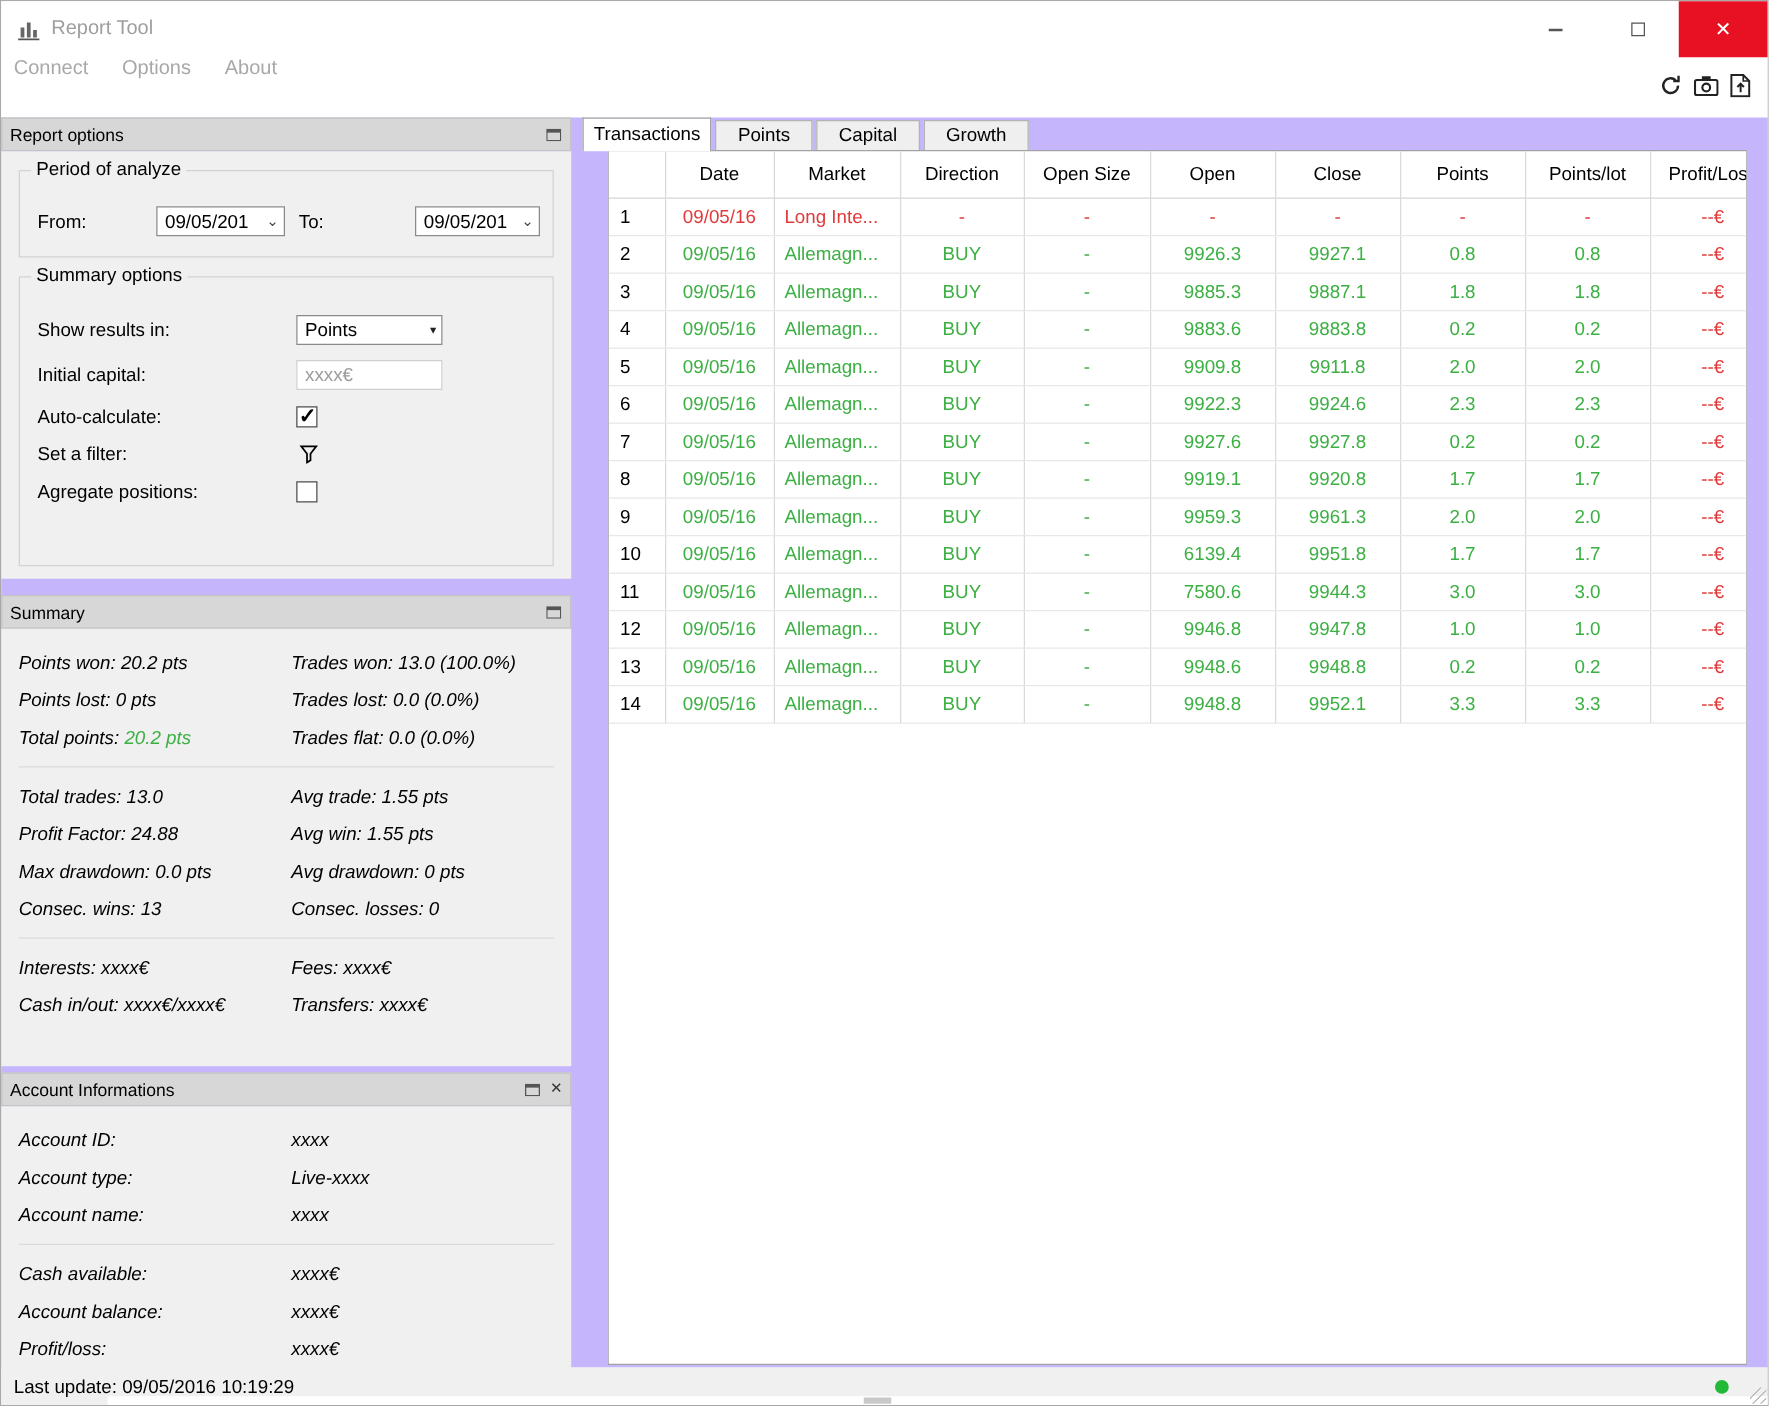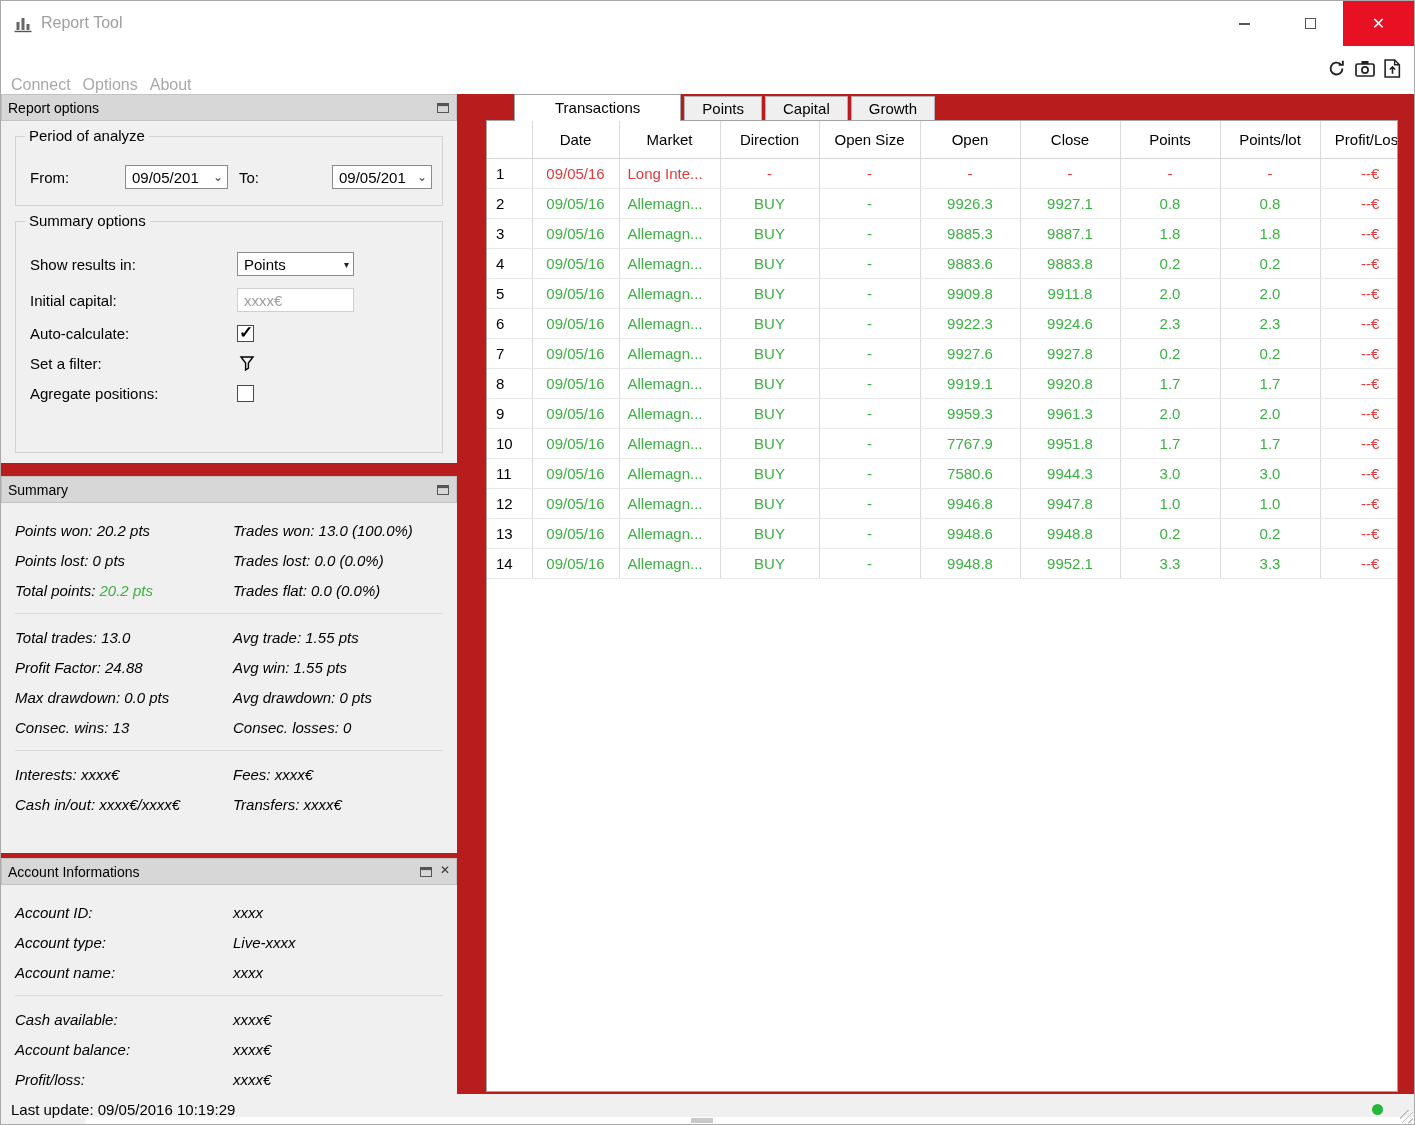--- a/index.html
+++ b/index.html
@@ -12,27 +12,27 @@
   .app-icon { position:absolute; left:12px; top:12px; }
   .app-title { position:absolute; left:40px; top:13px; font-size:16px; color:#9e9e9e; }
   .win-controls { position:absolute; right:0; top:0; height:45px; display:flex; }
   .wbtn { width:66px; height:45px; display:flex; align-items:center; justify-content:center; cursor:default; }
   .min-glyph { width:11px; border-top:2px solid #555; display:block; }
   .max-glyph { width:11px; height:11px; border:1px solid #555; display:block; }
   .wbtn.close { width:71px; background:#e81123; color:#fff; font-size:16px; }
 
   
   .menubar { position:absolute; top:45px; left:0; right:0; height:48px; background:#fff; }
-  .menu-items { position:absolute; left:10px; top:0; height:100%; display:flex; align-items:flex-end; gap:12px; }
+  .menu-items { position:absolute; left:10px; top:0; height:100%; display:flex; align-items:flex-start; gap:27px; }
   .menu-item { font-size:16px; color:#a8a8a8; }
   .toolbar { position:absolute; right:13px; top:13px; display:flex; gap:9px; align-items:center; }
   .ticon { display:inline-flex; }
 
   
-  .main { position:absolute; top:93px; left:0; right:0; bottom:30px; background:#b91c1c; }
+  .main { position:absolute; top:93px; left:0; right:0; bottom:30px; background:#c4b5fd; }
   .left-col { position:absolute; left:0; top:0; width:456px; height:100%; }
   .panel { position:absolute; left:0; width:456px; }
   .p-report  { top:0;    height:369px; }
   .p-summary { top:382px; height:377px; }
   .p-account { top:764px; height:238px; }
   .phdr { height:27px; background:#d7d7d7; border:1px solid #c3c3c3; display:flex; align-items:center; padding:0 6px; position:relative; }
   .phdr-title { font-size:14px; }
   .float-ico { position:absolute; right:7px; top:8px; line-height:0; }
   .p-account .float-ico { right:24px; }
   .close-ico { position:absolute; right:6px; top:5px; font-size:12px; color:#333; line-height:1; }
@@ -68,21 +68,21 @@
   .sum-cell.left { width:218px; }
   .sum-cell.right { flex:1; }
   .val.green { color:#3cb043; }
   .divider { border-top:1px solid #dadada; margin:8px 0; }
   .acc-label { width:218px; }
 
   
   .right-col { position:absolute; left:465px; top:0; right:0; height:100%; }
   .tabbar { display:flex; align-items:flex-end; height:26px; }
   .tab { height:24px; line-height:23px; padding:0 17px; font-size:15px; background:#efefef; border:1px solid #b3b3b3; border-bottom:none; margin-right:3px; }
-  .tab.active { height:27px; line-height:26px; background:#fff; border-color:#a3a3a3; position:relative; z-index:3; margin-bottom:-1px; padding:0 40px;margin-left:48px; }
+  .tab.active { height:27px; line-height:26px; background:#fff; border-color:#a3a3a3; position:relative; z-index:3; margin-bottom:-1px; padding:0 8px; }
   .tab-frame { position:absolute; top:26px; left:0; right:16px; bottom:2px; background:#fff; border:1px solid #a3a3a3; z-index:1; overflow:hidden;margin-left:20px; }
 
   .txtable { border-collapse:collapse; table-layout:fixed; width:933px; }
   .txtable th, .txtable td { font-weight:400; font-size:15px; text-align:center; border-right:1px solid #dadada; border-bottom:1px solid #e8e8e8; overflow:hidden; white-space:nowrap; padding:0; }
   .txtable th:last-child, .txtable td:last-child { border-right:none; }
   .txtable thead th { height:37px; border-bottom:1px solid #d6d6d6; color:#000; }
   .txtable tbody td { height:30px; }
   .txtable td.c-market { text-align:left; padding-left:8px; }
   tr.win td { color:#3cb043; }
   tr.loss td { color:#e03a3a; }
@@ -525,21 +525,21 @@
     <td class="c-plot">2.0</td>
     <td class="c-pl">--€</td>
   </tr>
 
   <tr class="win">
     <td class="c-num">10</td>
     <td class="c-date">09/05/16</td>
     <td class="c-market">Allemagn...</td>
     <td class="c-dir">BUY</td>
     <td class="c-osize">-</td>
-    <td class="c-open">7767.9</td>
+    <td class="c-open">6139.4</td>
     <td class="c-close">9951.8</td>
     <td class="c-points">1.7</td>
     <td class="c-plot">1.7</td>
     <td class="c-pl">--€</td>
   </tr>
 
   <tr class="win">
     <td class="c-num">11</td>
     <td class="c-date">09/05/16</td>
     <td class="c-market">Allemagn...</td>

